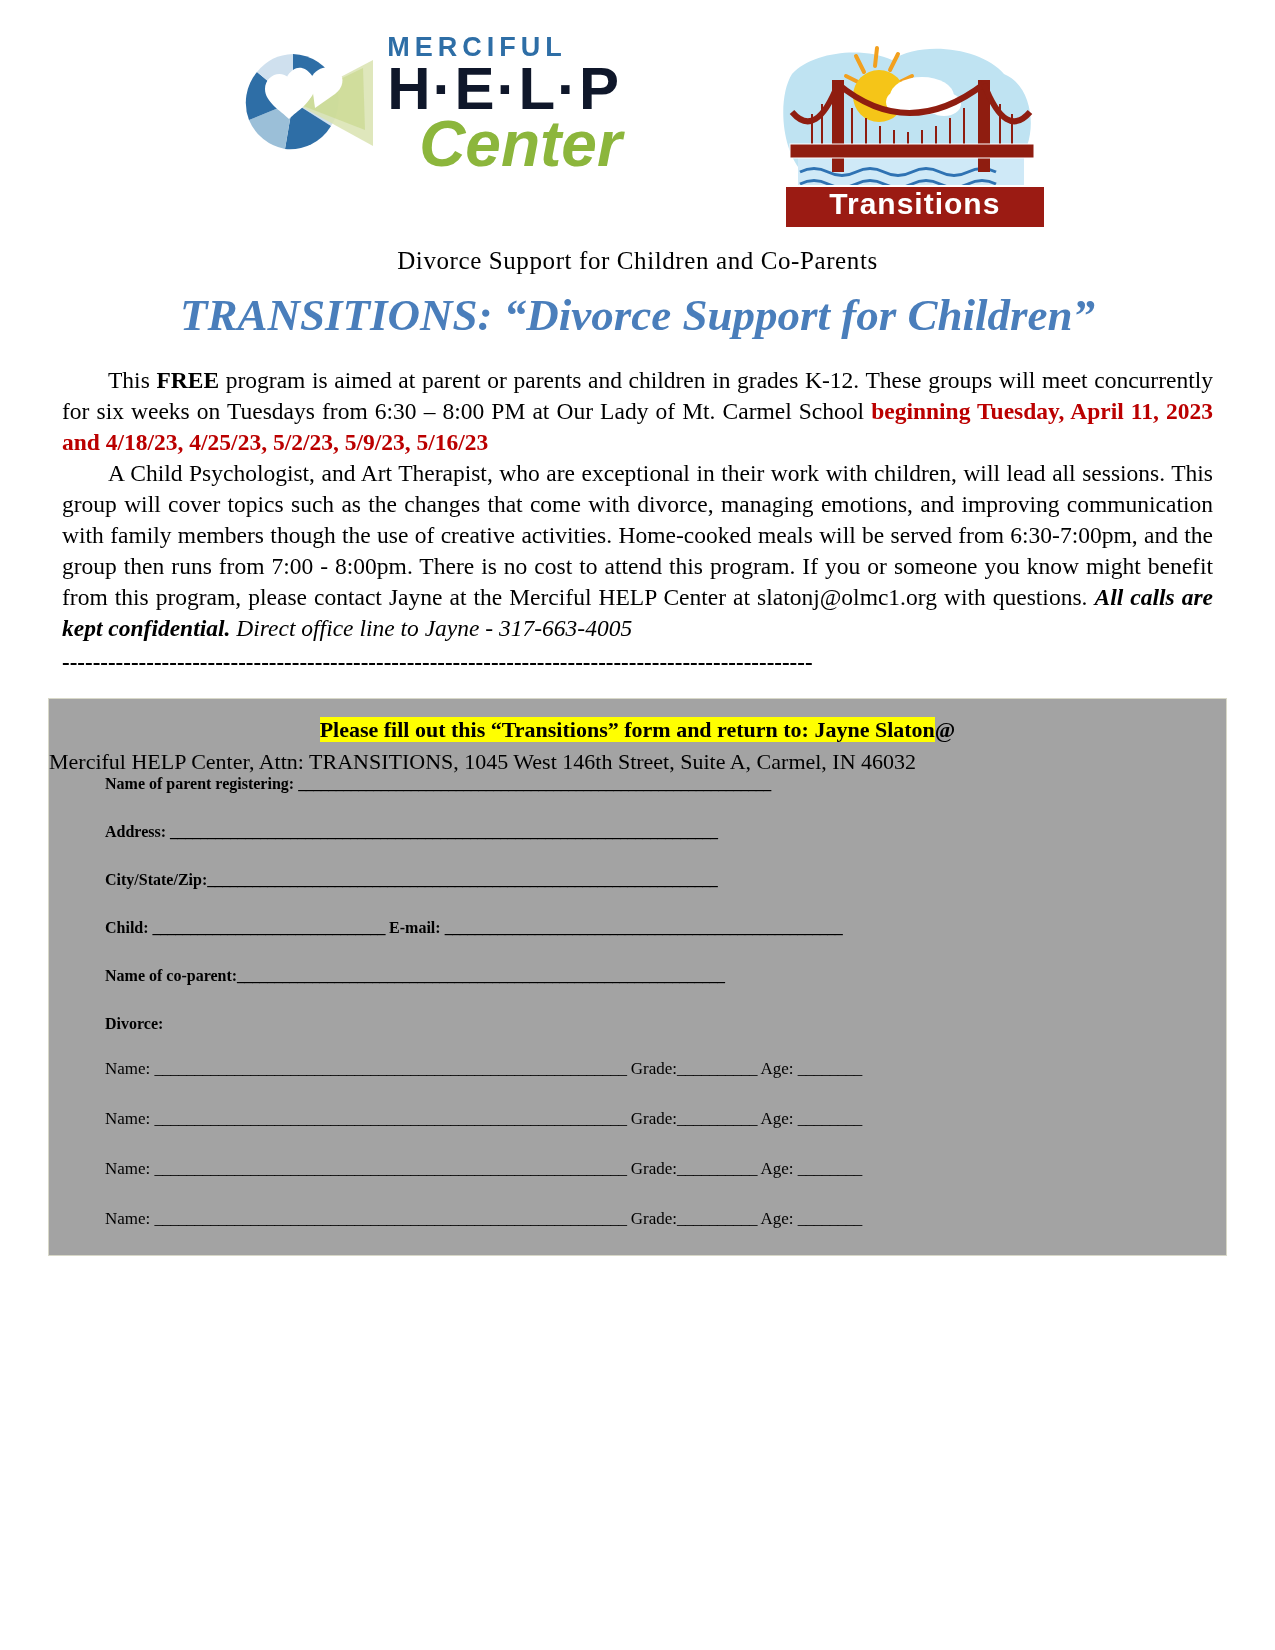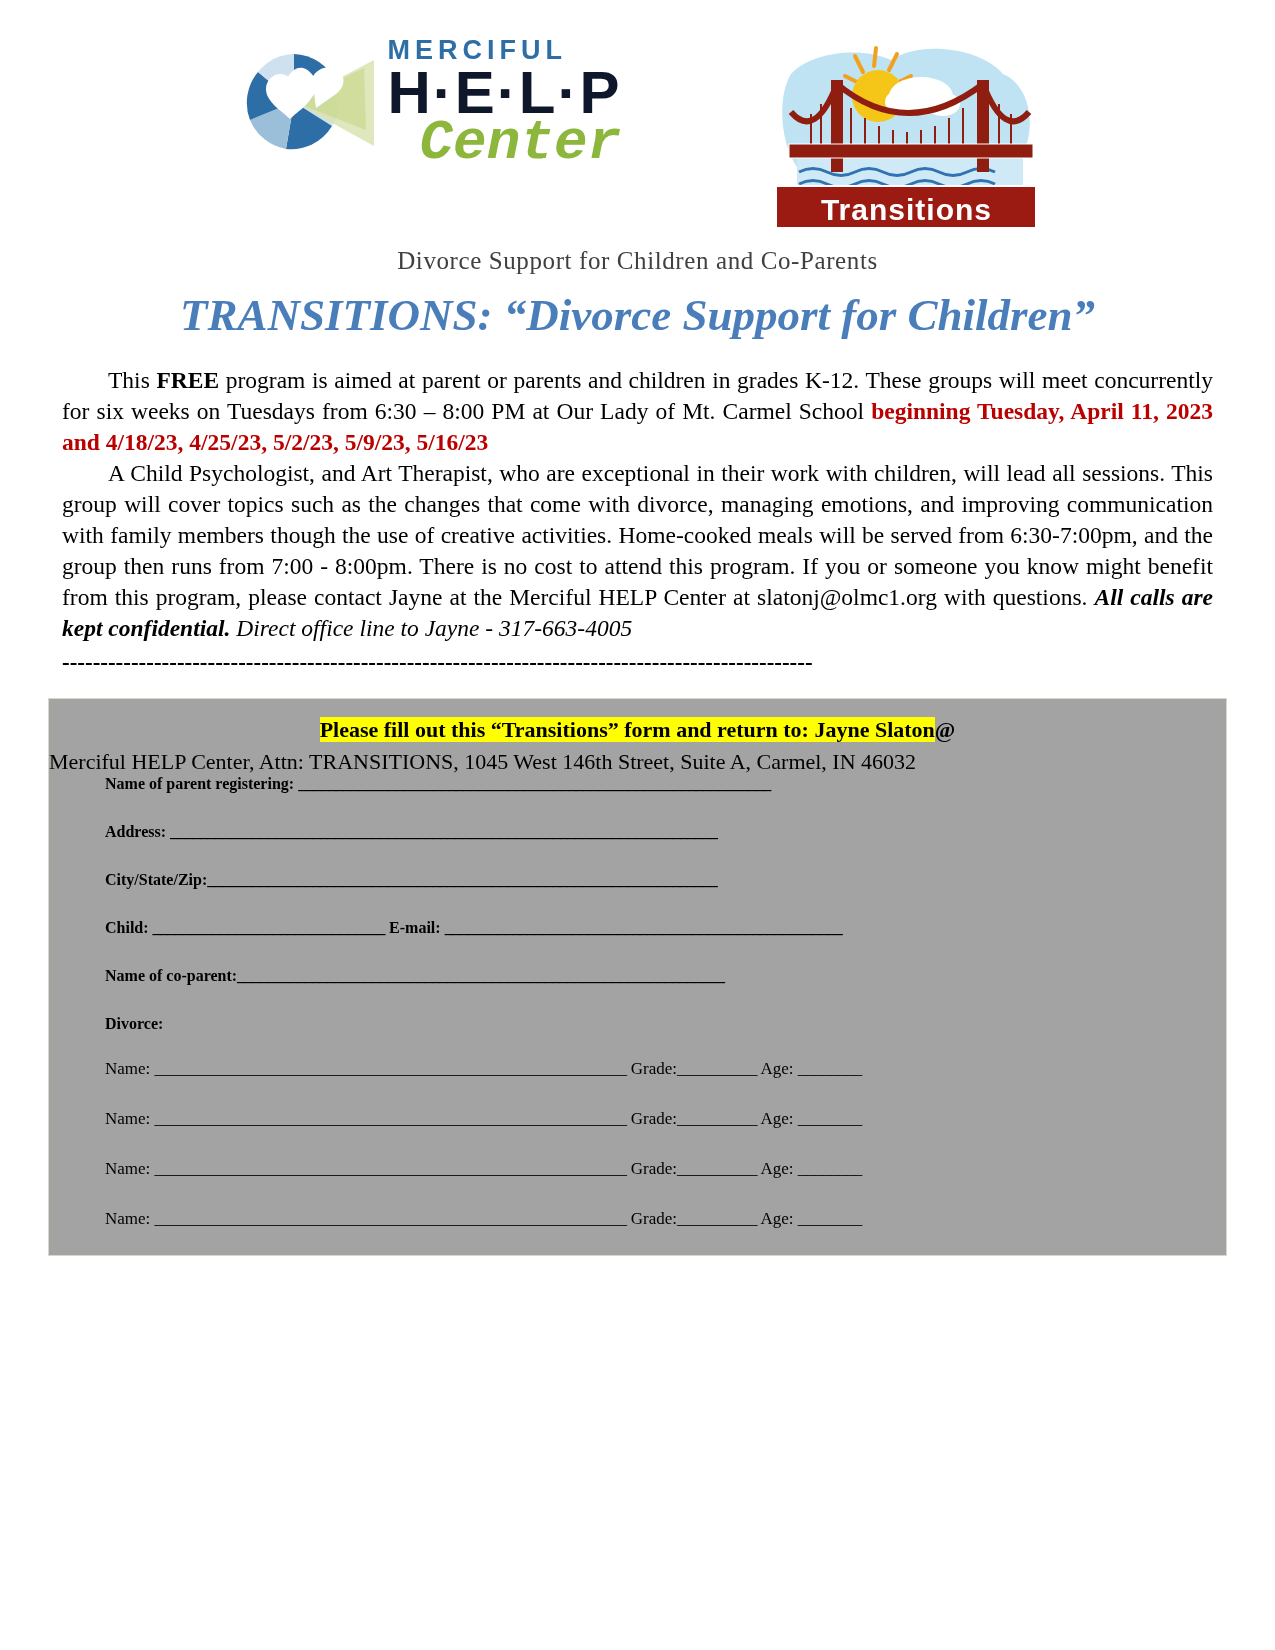--- a/index.html
+++ b/index.html
@@ -57,67 +57,67 @@
   }
   .mhc-help {
     font-family: "Liberation Sans", sans-serif;
     font-weight: bold;
     font-size: 60px;
     letter-spacing: 2px;
     color: #0f172a;
     margin-top: 2px;
   }
   .mhc-center {
-    font-family: Liberation Mono, monospace;
+    font-family: Liberation Sans, sans-serif;
     font-style: italic;
     font-weight: bold;
-    font-size: 56px;
+    font-size: 64px;
     color: #8cb63c;
     margin-top: -2px;
     margin-left: 32px;
   }
 
   .trans-logo {
     width: 280px;
     position: relative;
   }
   .trans-art {
     width: 280px;
     height: 195px;
     position: relative;
   }
   .trans-band {
     position: absolute;
-    left: 4px;
+    left: 12px;
     bottom: 0px;
     width: 262px;
     height: 44px;
     background: #9b1b13;
     border: 2px solid #ffffff;
     box-sizing: border-box;
     display: flex;
-    align-items: flex-end;
+    align-items: flex-start;
     justify-content: center;
   }
   .trans-band span {
     font-family: "Liberation Sans", sans-serif;
     font-weight: bold;
     font-size: 30px;
     color: #ffffff;
     letter-spacing: 1px;
   }
 
   
   .subtitle {
     text-align: center;
     font-family: "Liberation Serif", serif;
     font-size: 25px;
     letter-spacing: 0.6px;
     margin-top: 18px;
-    color: #404040;
+    color: #000000;
   }
   .maintitle {
     text-align: center;
     font-family: "Liberation Serif", serif;
     font-style: italic;
     font-weight: bold;
     font-size: 45px;
     color: #4a7ebb;
     margin-top: 14px;
   }

